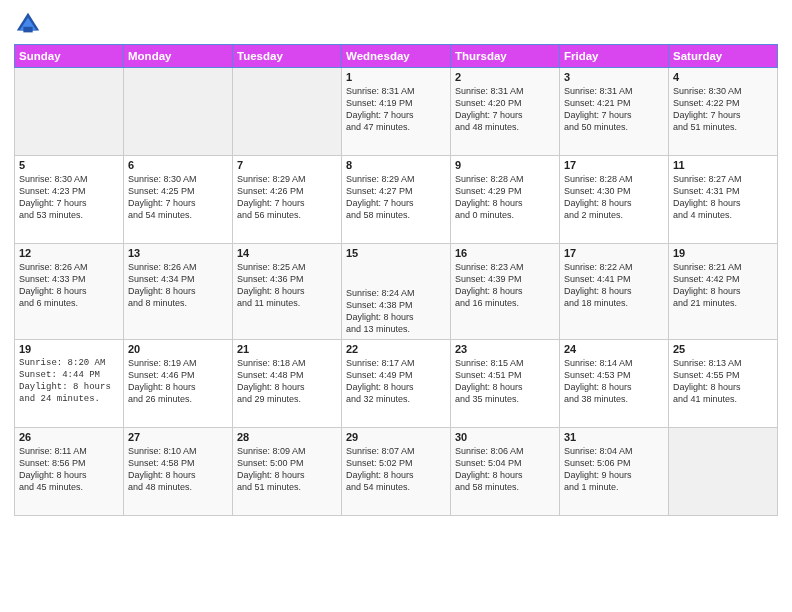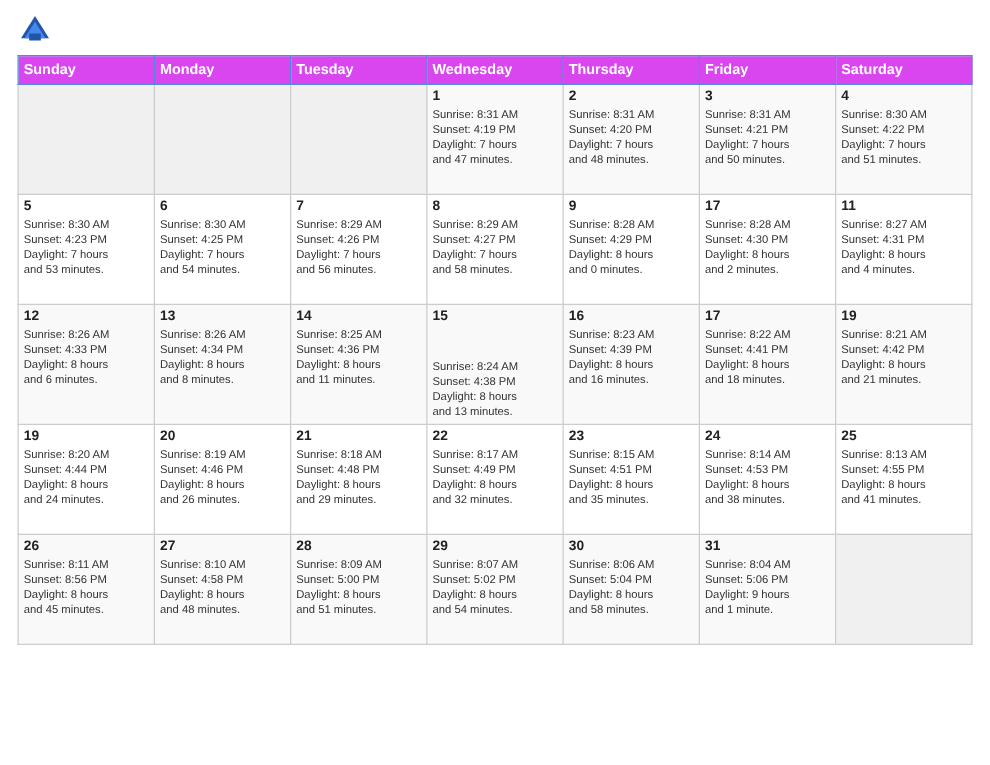--- a/index.html
+++ b/index.html
@@ -267,21 +267,21 @@
             <span class="day-num">19</span>
             <div class="day-info" style="white-space: pre-line;">Sunrise: 8:21 AM
 Sunset: 4:42 PM
 Daylight: 8 hours
 and 21 minutes.</div>
           </td>
         </tr>
         <tr>
           <td>
             <span class="day-num">19</span>
-            <div class="day-info" style="white-space: pre-line;">Sunrise: 8:20 AM
+            <div class="day-info" style="white-space: pre-line; font-family: Liberation Mono, monospace;">Sunrise: 8:20 AM
 Sunset: 4:44 PM
 Daylight: 8 hours
 and 24 minutes.</div>
           </td>
           <td>
             <span class="day-num">20</span>
             <div class="day-info" style="white-space: pre-line;">Sunrise: 8:19 AM
 Sunset: 4:46 PM
 Daylight: 8 hours
 and 26 minutes.</div>

